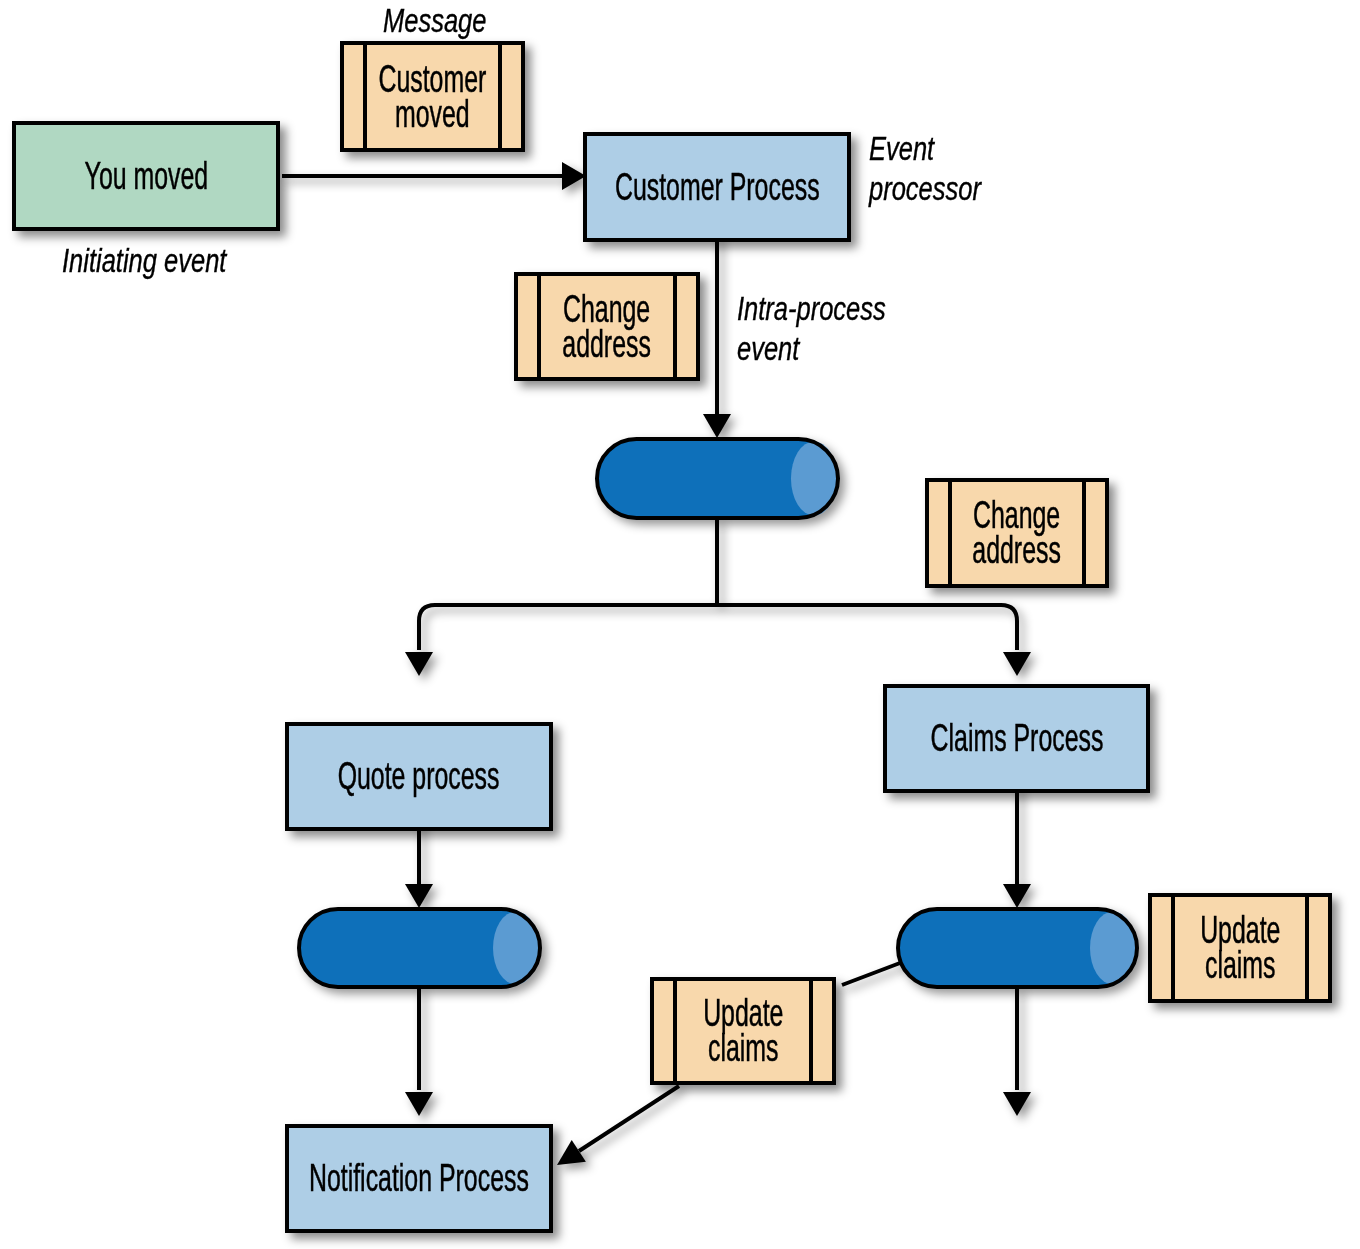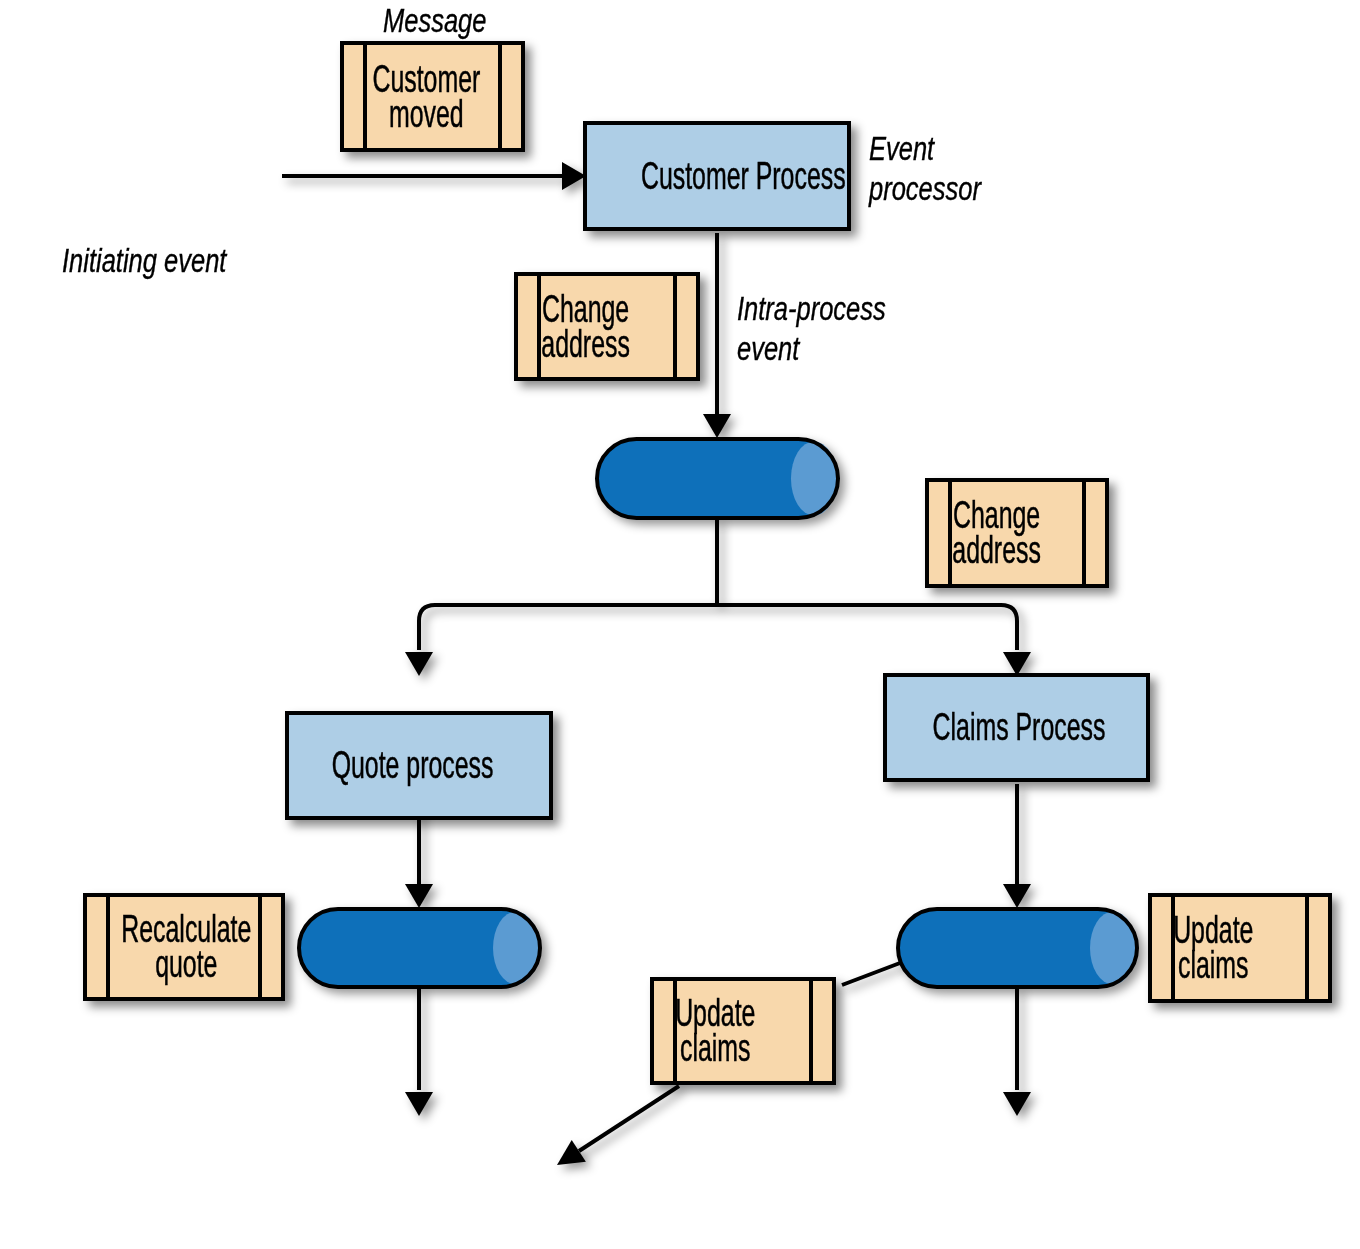--- a/index.html
+++ b/index.html
@@ -5,24 +5,24 @@
   html,body{margin:0;padding:0;background:#fff;}
   #canvas{position:relative;width:1360px;height:1249px;background:var(--background,#fff);
           font-family:"Liberation Sans",sans-serif;overflow:hidden;}
   #wires{position:absolute;left:0;top:0;width:1360px;height:1249px;}
   .shadowed{filter:drop-shadow(5px 5px 5px rgba(0,0,0,.40));}
   .wire{stroke:var(--line,#000);stroke-width:4;fill:none;}
   .head{fill:var(--line,#000);stroke:none;}
   .cyl-body{fill:var(--channel-fill,#0e70ba);}
   .cyl-cap{fill:var(--channel-cap-fill,#5b9bd2);}
   .cyl-outline{fill:none;stroke:var(--line,#000);stroke-width:4;}
-  .node{position:absolute;display:flex;align-items:center;
+  .node{position:absolute;display:flex;align-items:center;justify-content:center;
         border:4px solid var(--line,#000);box-sizing:border-box;
         box-shadow:6px 6px 9px rgba(0,0,0,.45);}
-  .process{background:var(--process-fill,#aecee6);}
+  .process{background:var(--process-fill,#aecee6);margin-top:11px;}
   .event{background:var(--event-fill,#b0d8c2);}
   .message{background:var(--message-fill,#f8d8ac);}
   .stripe{position:absolute;top:0;bottom:0;width:4px;background:var(--line,#000);}
   .stripe.l{left:19px;}
   .stripe.r{right:19px;}
   .lbl{display:block;flex:0 0 auto;text-align:center;font-size:38px;line-height:35px;
        color:#000;white-space:pre;transform:scaleX(.655);-webkit-text-stroke:.5px #000;}
   .ann{position:absolute;font-style:italic;font-size:34px;line-height:40px;color:#000;
        white-space:pre;transform:scaleX(.75);transform-origin:0 0;-webkit-text-stroke:.4px #000;}
 </style>
@@ -73,54 +73,54 @@
       <ellipse class="cyl-cap" cx="516" cy="948" rx="23" ry="36.5"></ellipse>
       <rect class="cyl-outline" x="299" y="909" width="241" height="78" rx="39"></rect>
     </g>
     <g class="shadowed">
       <rect class="cyl-body" x="898" y="909" width="239" height="78" rx="39"></rect>
       <ellipse class="cyl-cap" cx="1113" cy="948" rx="23" ry="36.5"></ellipse>
       <rect class="cyl-outline" x="898" y="909" width="239" height="78" rx="39"></rect>
     </g>
   </svg>
 
+  <div class="node event" style="left:12px;top:121px;width:268px;height:110px">
+    <span class="lbl">You moved</span>
+  </div>
 
   <div class="node process" style="left:583px;top:121px;width:268px;height:110px">
     <span class="lbl">Customer Process</span>
   </div>
   <div class="node process" style="left:285px;top:711px;width:268px;height:109px">
     <span class="lbl">Quote process</span>
   </div>
   <div class="node process" style="left:883px;top:673px;width:267px;height:109px">
     <span class="lbl">Claims Process</span>
+  </div>
+  <div class="node process" style="left:285px;top:1113px;width:268px;height:109px">
+    <span class="lbl">Notification Process</span>
   </div>
 
   <div class="node message" style="left:340px;top:41px;width:185px;height:111px">
     <div class="stripe l"></div>
     <div class="stripe r"></div>
     <span class="lbl">Customer
 moved</span>
   </div>
   <div class="node message" style="left:514px;top:272px;width:186px;height:109px">
     <div class="stripe l"></div>
     <div class="stripe r"></div>
     <span class="lbl">Change
 address</span>
   </div>
   <div class="node message" style="left:925px;top:478px;width:184px;height:110px">
     <div class="stripe l"></div>
     <div class="stripe r"></div>
     <span class="lbl">Change
 address</span>
-  </div>
-  <div class="node message" style="left:83px;top:893px;width:202px;height:108px">
-    <div class="stripe l"></div>
-    <div class="stripe r"></div>
-    <span class="lbl">Recalculate
-quote</span>
   </div>
   <div class="node message" style="left:650px;top:977px;width:186px;height:108px">
     <div class="stripe l"></div>
     <div class="stripe r"></div>
     <span class="lbl">Update
 claims</span>
   </div>
   <div class="node message" style="left:1148px;top:893px;width:184px;height:110px">
     <div class="stripe l"></div>
     <div class="stripe r"></div>

